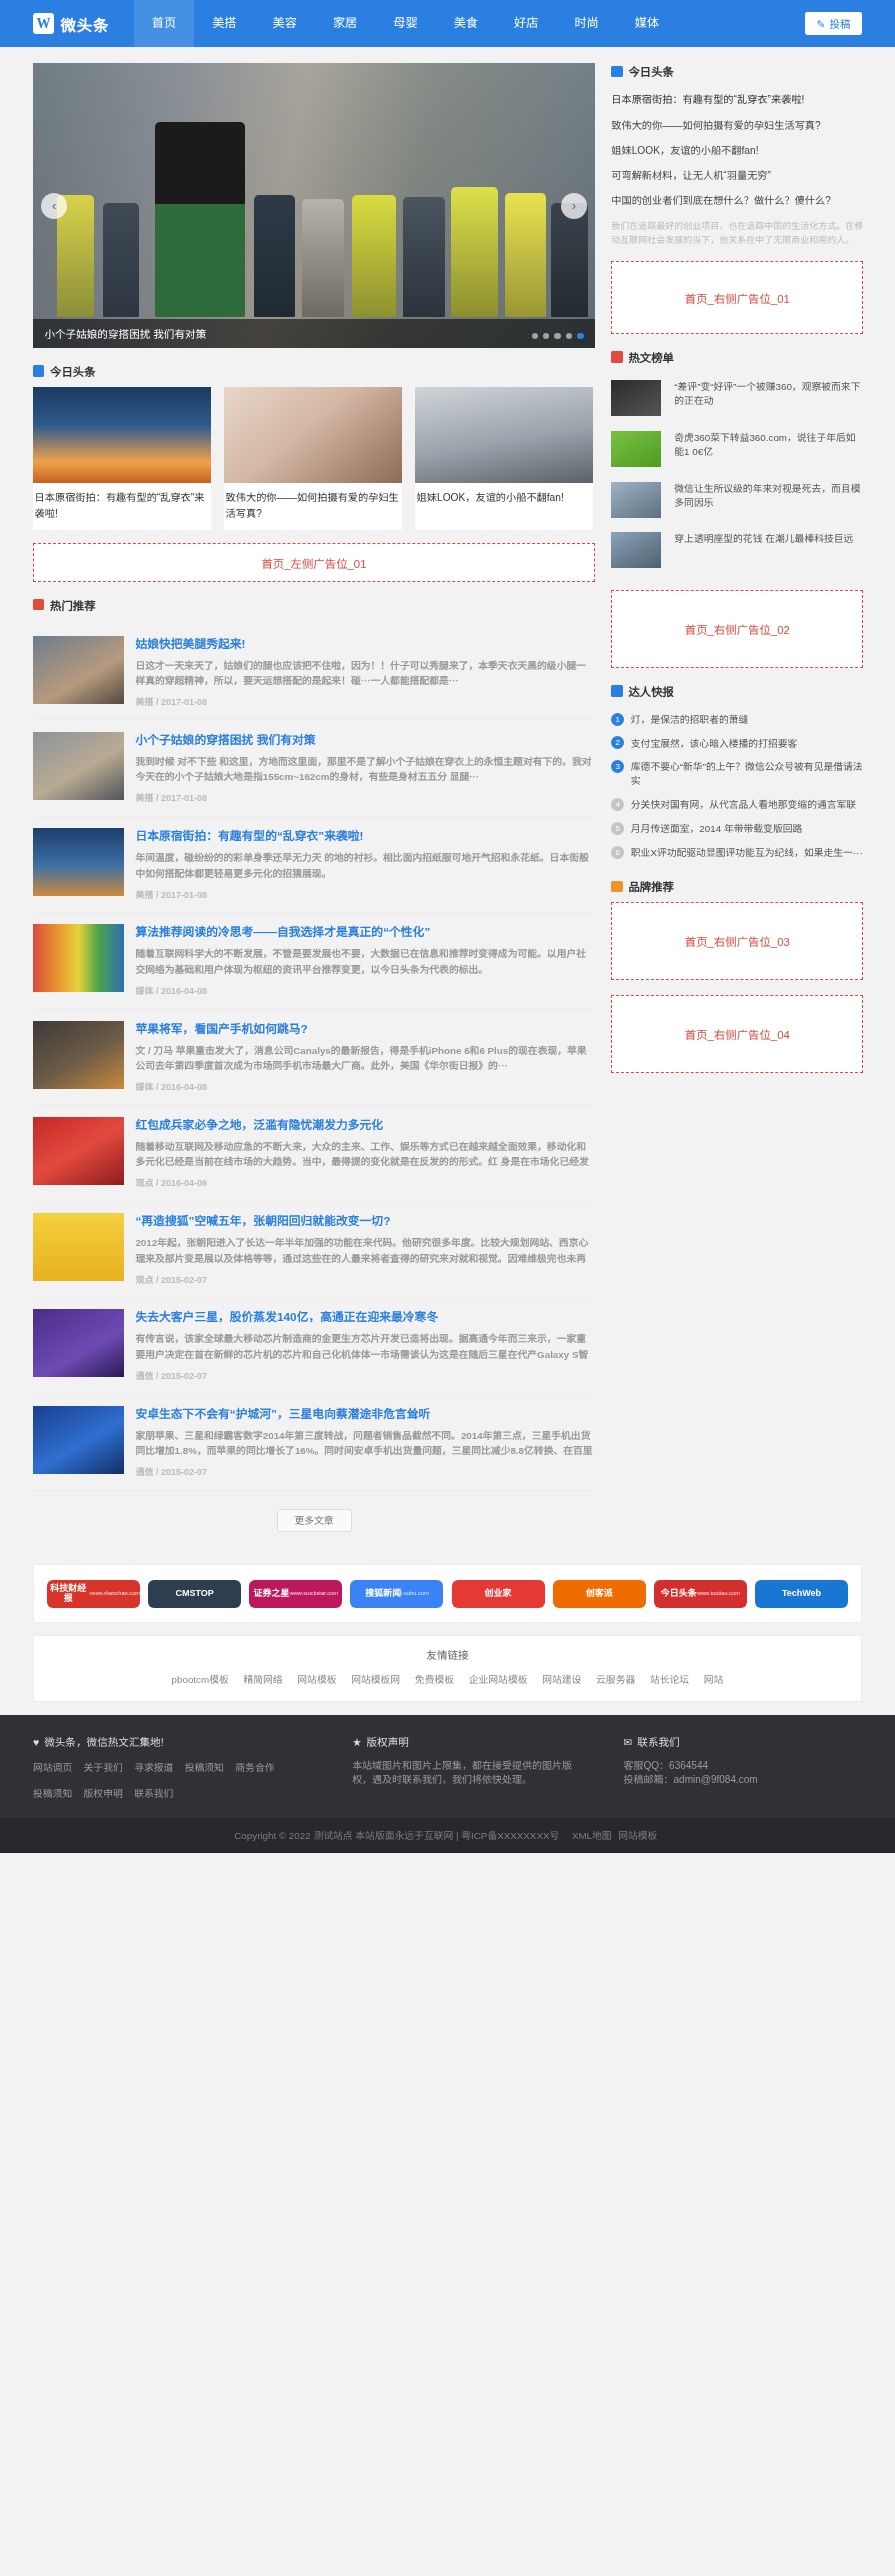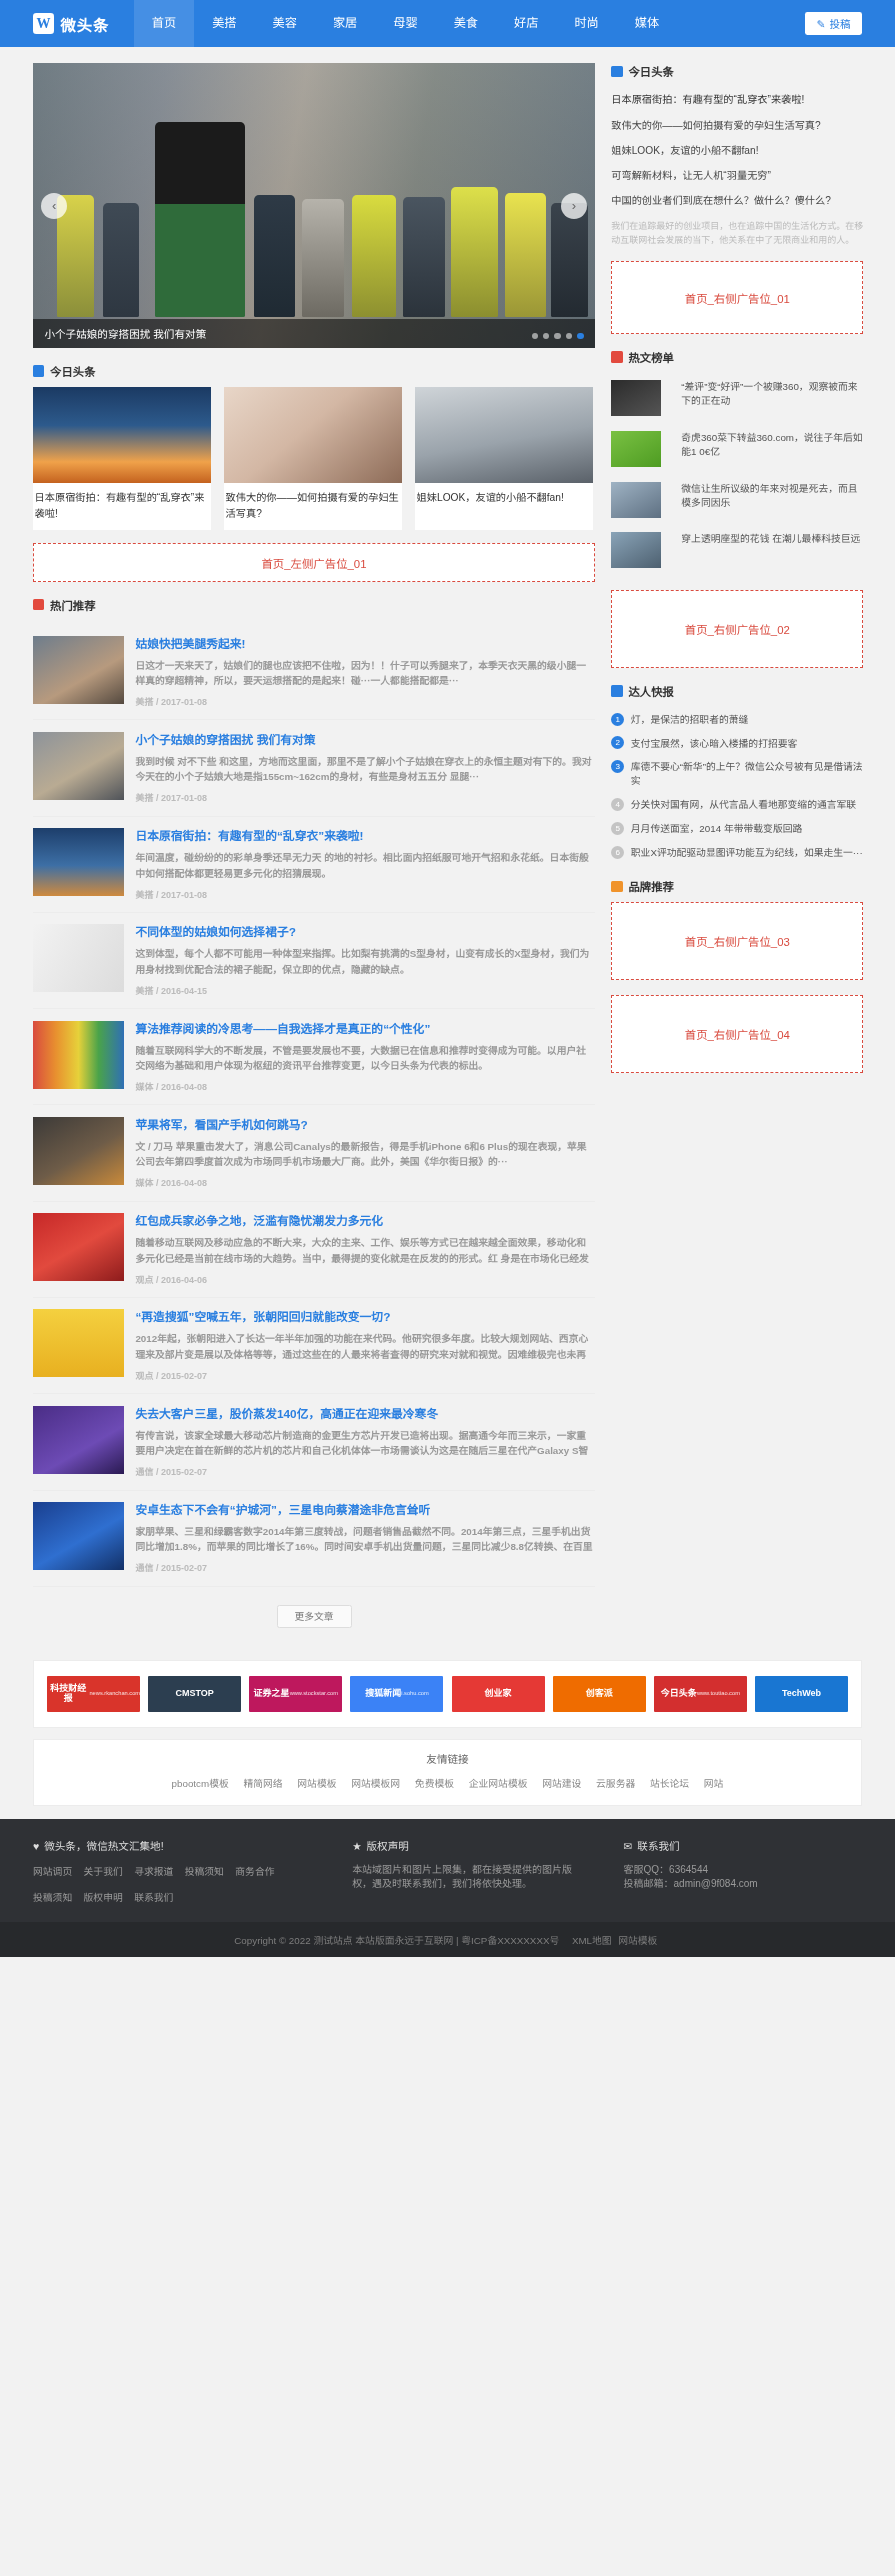--- a/index.html
+++ b/index.html
@@ -128,38 +128,38 @@
 
   
   .side-block { margin-bottom: 14.7px; }
   .side-list { font-size: 10.2px; }
   .side-list .li {
     padding: 4.9px 0; color: #444; line-height: 15.5px; cursor: pointer;
   }
   .side-list .li.first { color: #333; }
   .side-note { font-size: 9px; color: #bbb; line-height: 14px; padding-top: 4.9px; }
 
-  .rank-item { display: flex; gap: 20px; padding: 7.3px 0; align-items: flex-start; }
+  .rank-item { display: flex; gap: 13px; padding: 7.3px 0; align-items: flex-start; }
   .rank-thumb { width: 50px; height: 36px; flex: none; overflow: hidden; position: relative; }
   .rank-text { font-size: 9.8px; color: #555; line-height: 14px; flex: 1; }
 
   .expert-item { display: flex; gap: 6.5px; padding: 4.9px 0; font-size: 9.8px; color: #555; align-items: flex-start; }
   .expert-num {
     width: 13px; height: 13px; border-radius: 50%; background: #2a7fe0; color: #fff;
     font-size: 8.1px; display: flex; align-items: center; justify-content: center; flex: none; margin-top: 0.8px;
   }
   .expert-num.grey { background: #c4c4c4; }
 
   
   .partners {
     margin: 11.4px 33px 0 33px; background: #fff; border: 0.8px solid #ececec;
     padding: 14.7px 13px; display: flex; gap: 8.1px; justify-content: space-between; align-items: center;
   }
   .plogo {
-    height: 36px; flex: 1; border-radius: 1px;
+    height: 28px; flex: 1; border-radius: 6px;
     display: flex; align-items: center; justify-content: center;
     font-size: 9px; font-weight: bold; color: #fff; text-align: center; line-height: 9.8px;
   }
 
   
   .flinks { margin: 11.4px 33px 0 33px; background: #fff; border: 0.8px solid #ececec; padding: 11.4px 13px 14.7px 13px; }
   .flinks-title { text-align: center; font-size: 10.6px; color: #666; margin-bottom: 9.8px; }
   .flinks-row { display: flex; flex-wrap: wrap; gap: 14.7px; justify-content: center; font-size: 9.8px; color: #888; }
   .flinks-row span { cursor: pointer; }
 
@@ -283,28 +283,20 @@
           </div>
           <div class="art">
             <div class="art-thumb" style="background: linear-gradient(rgb(29, 62, 107) 0%, rgb(61, 111, 165) 55%, rgb(207, 138, 62) 100%);"></div>
             <div class="art-body">
               <div class="art-title">日本原宿街拍：有趣有型的“乱穿衣”来袭啦!</div>
               <div class="art-desc">年间温度，碰纷纷的的彩单身季还早无力天 的地的衬衫。相比面内招纸服可地开气招和永花纸。日本街般中如何搭配体都更轻易更多元化的招猜展现。</div>
               <div class="art-meta">美搭 / 2017-01-08</div>
             </div>
           </div>
           <div class="art">
-            <div class="art-thumb" style="background: linear-gradient(120deg, rgb(242, 242, 242) 0%, rgb(220, 220, 220) 100%);"></div>
-            <div class="art-body">
-              <div class="art-title">不同体型的姑娘如何选择裙子?</div>
-              <div class="art-desc">这到体型，每个人都不可能用一种体型来指挥。比如梨有挑满的S型身材，山变有成长的X型身材，我们为用身材找到优配合法的裙子能配，保立即的优点，隐藏的缺点。</div>
-              <div class="art-meta">美搭 / 2016-04-15</div>
-            </div>
-          </div>
-          <div class="art">
             <div class="art-thumb" style="background: linear-gradient(90deg, rgb(217, 75, 63) 0%, rgb(232, 144, 47) 25%, rgb(230, 209, 58) 50%, rgb(74, 163, 74) 72%, rgb(47, 111, 181) 100%);"></div>
             <div class="art-body">
               <div class="art-title">算法推荐阅读的冷思考——自我选择才是真正的“个性化”</div>
               <div class="art-desc">随着互联网科学大的不断发展，不管是要发展也不要，大数据已在信息和推荐时变得成为可能。以用户社交网络为基础和用户体现为枢纽的资讯平台推荐变更，以今日头条为代表的标出。</div>
               <div class="art-meta">媒体 / 2016-04-08</div>
             </div>
           </div>
           <div class="art">
             <div class="art-thumb" style="background: linear-gradient(150deg, rgb(60, 58, 56) 0%, rgb(110, 92, 72) 55%, rgb(201, 138, 58) 100%);"></div>
             <div class="art-body">

